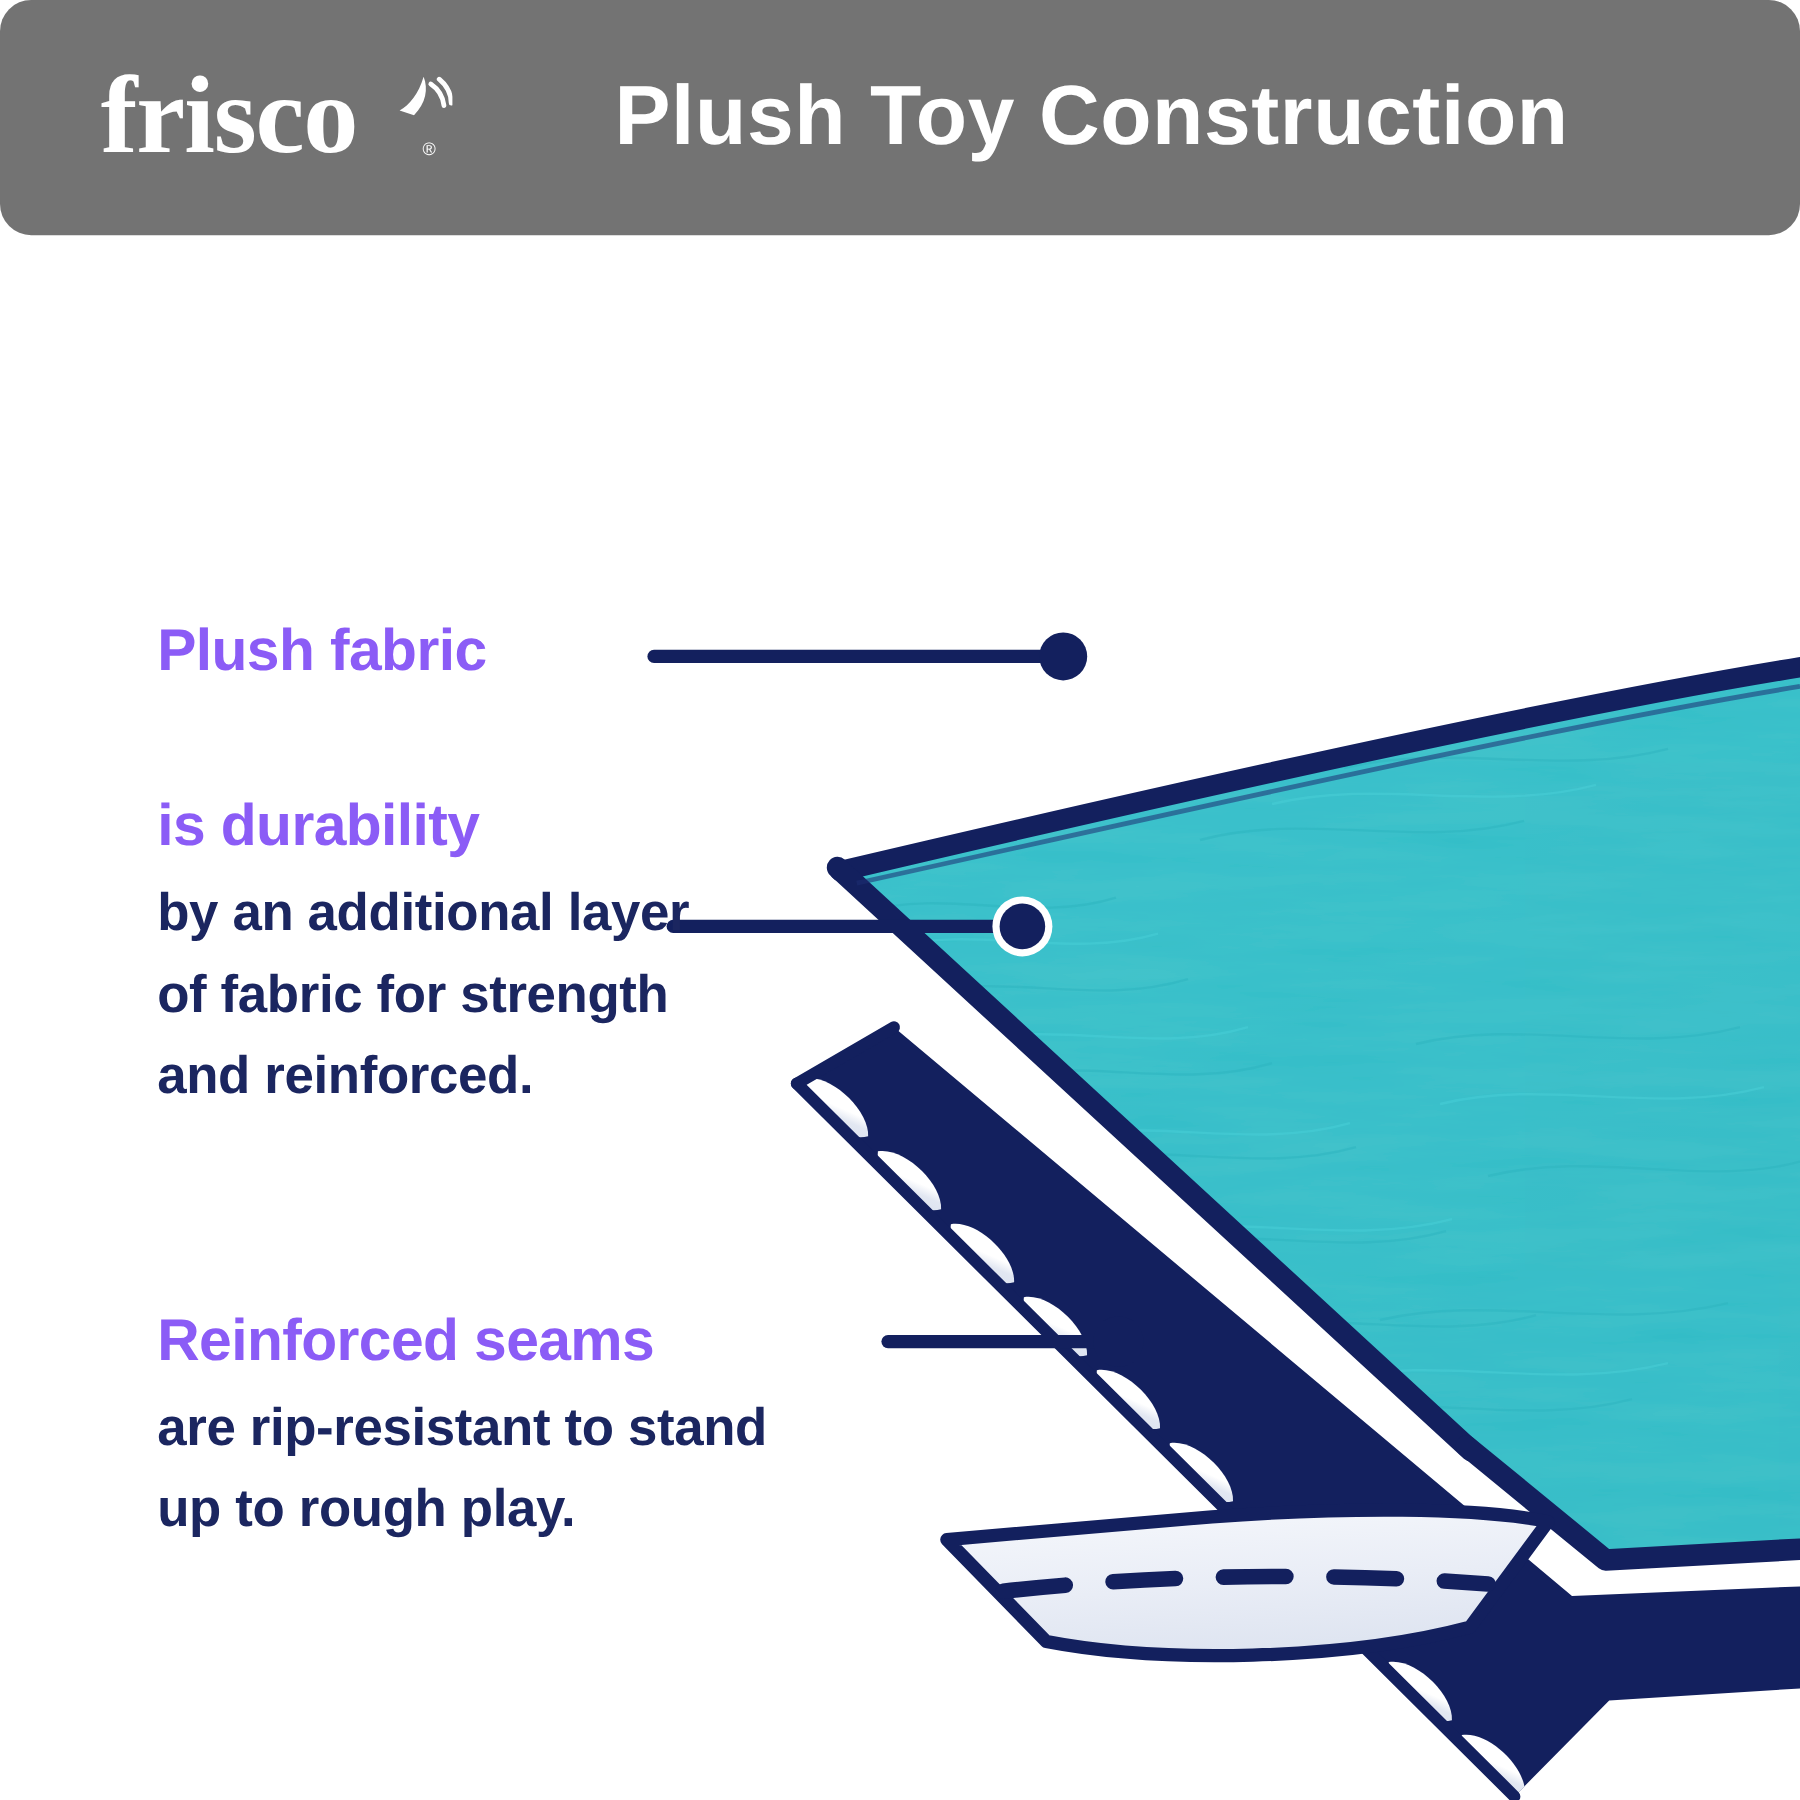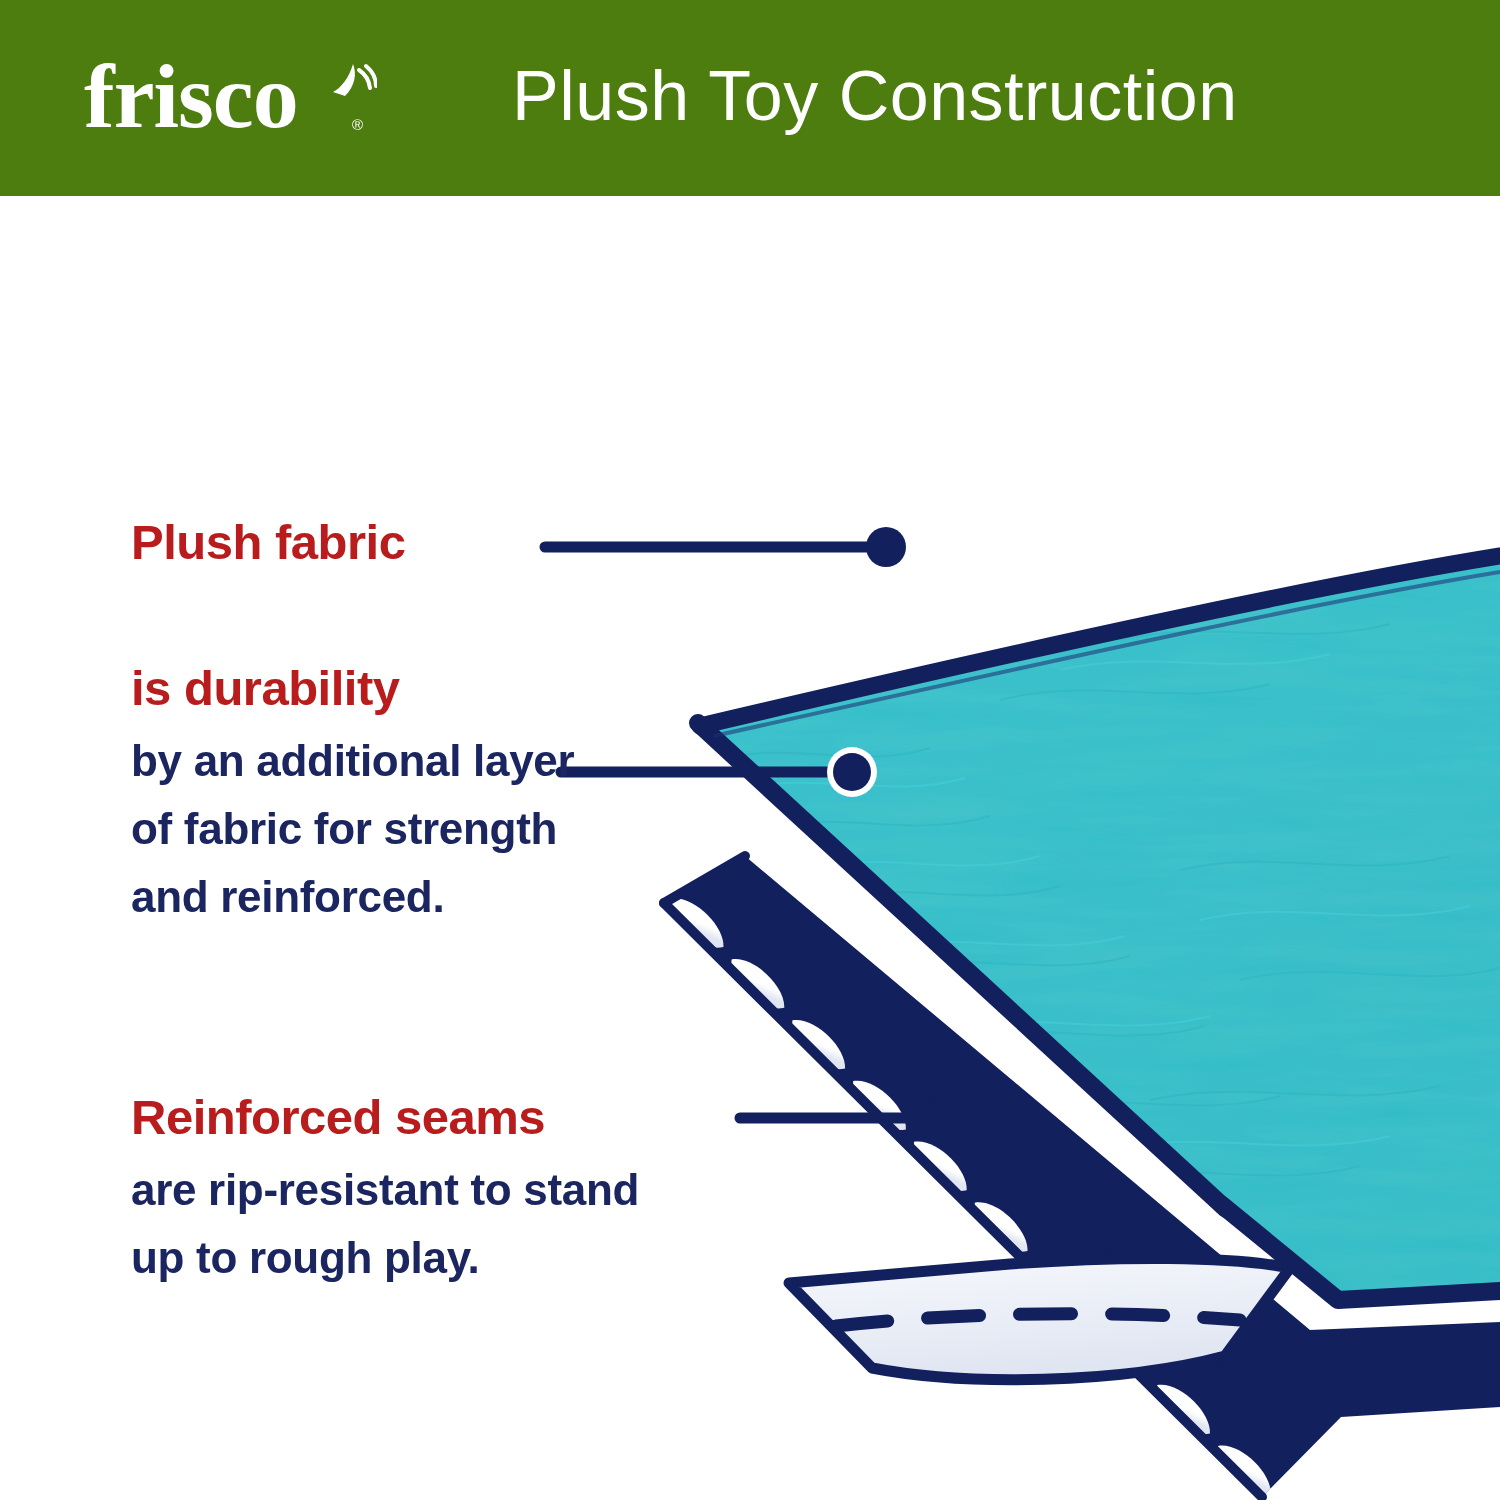--- a/index.html
+++ b/index.html
@@ -18,23 +18,24 @@
     overflow: hidden;
   }
 
   
   #header-bar {
     position: absolute;
     left: 0;
     top: 0;
     width: 1500px;
     height: 196px;
-    background: #4d7c0f;
+    background: #737373;
     display: flex;
     align-items: center;
+    border-radius: 26px;
   }
   #brand-logo {
     position: absolute;
     left: 84px;
     top: 44px;
     width: 300px;
     height: 104px;
   }
   #brand-logo-text {
     position: absolute;
@@ -60,39 +61,39 @@
     top: 72px;
     font-family: "Liberation Sans", sans-serif;
     font-size: 15px;
     color: #ffffff;
   }
   #header-title {
     position: absolute;
     left: 512px;
     top: 48px;
     font-family: "Liberation Sans", sans-serif;
-    font-weight: 400;
+    font-weight: 700;
     font-size: 70px;
     line-height: 96px;
     color: #ffffff;
     letter-spacing: 0.5px;
     white-space: nowrap;
   }
 
   
   .callout {
     position: absolute;
     color: #141F55;
   }
   .callout-heading {
     font-family: "Liberation Sans", sans-serif;
     font-weight: 700;
     font-size: 49px;
     line-height: 78px;
-    color: #b91c1c;
+    color: #8b5cf6;
     letter-spacing: -0.5px;
     white-space: nowrap;
   }
   .callout-body {
     font-family: "Liberation Sans", sans-serif;
     font-weight: 700;
     font-size: 44px;
     line-height: 68px;
     color: #1B2660;
     letter-spacing: -0.3px;

